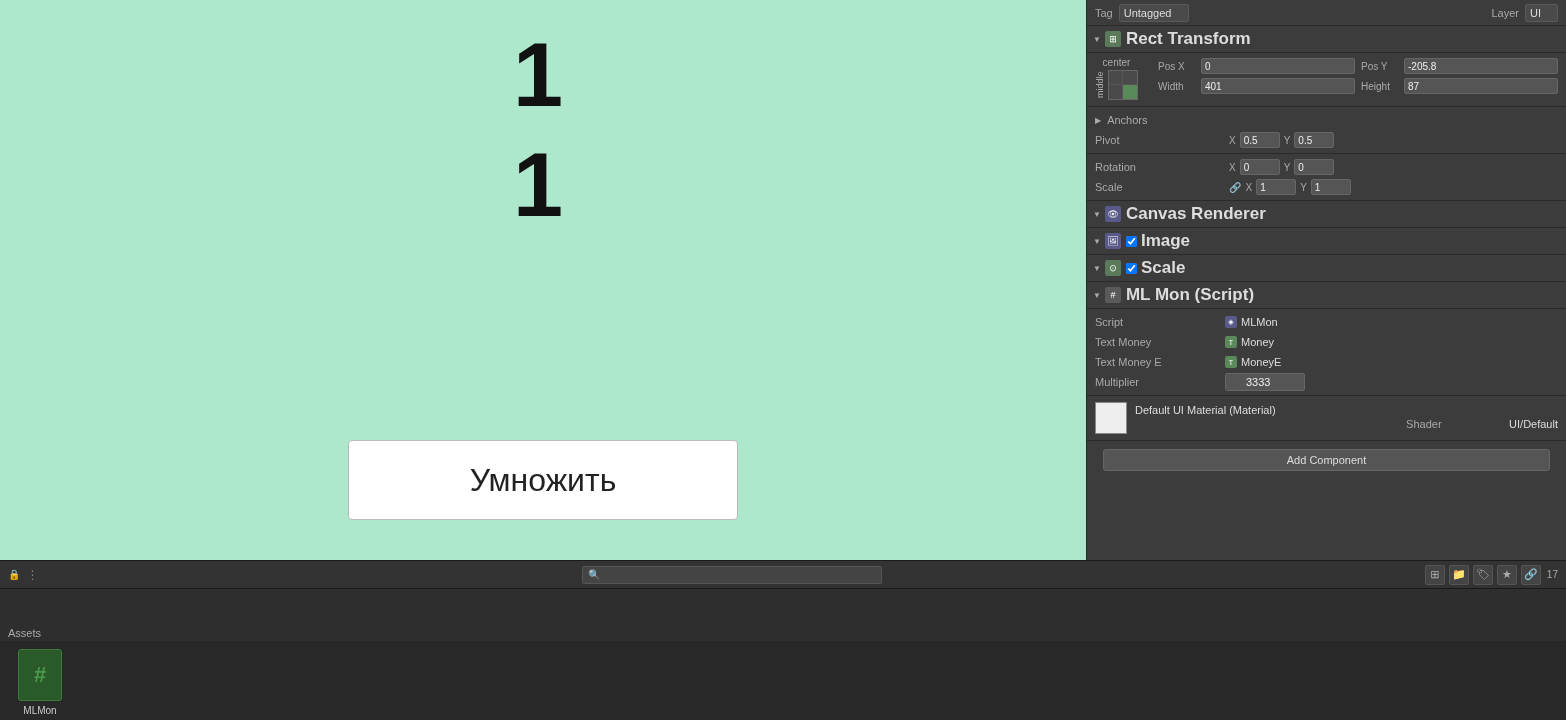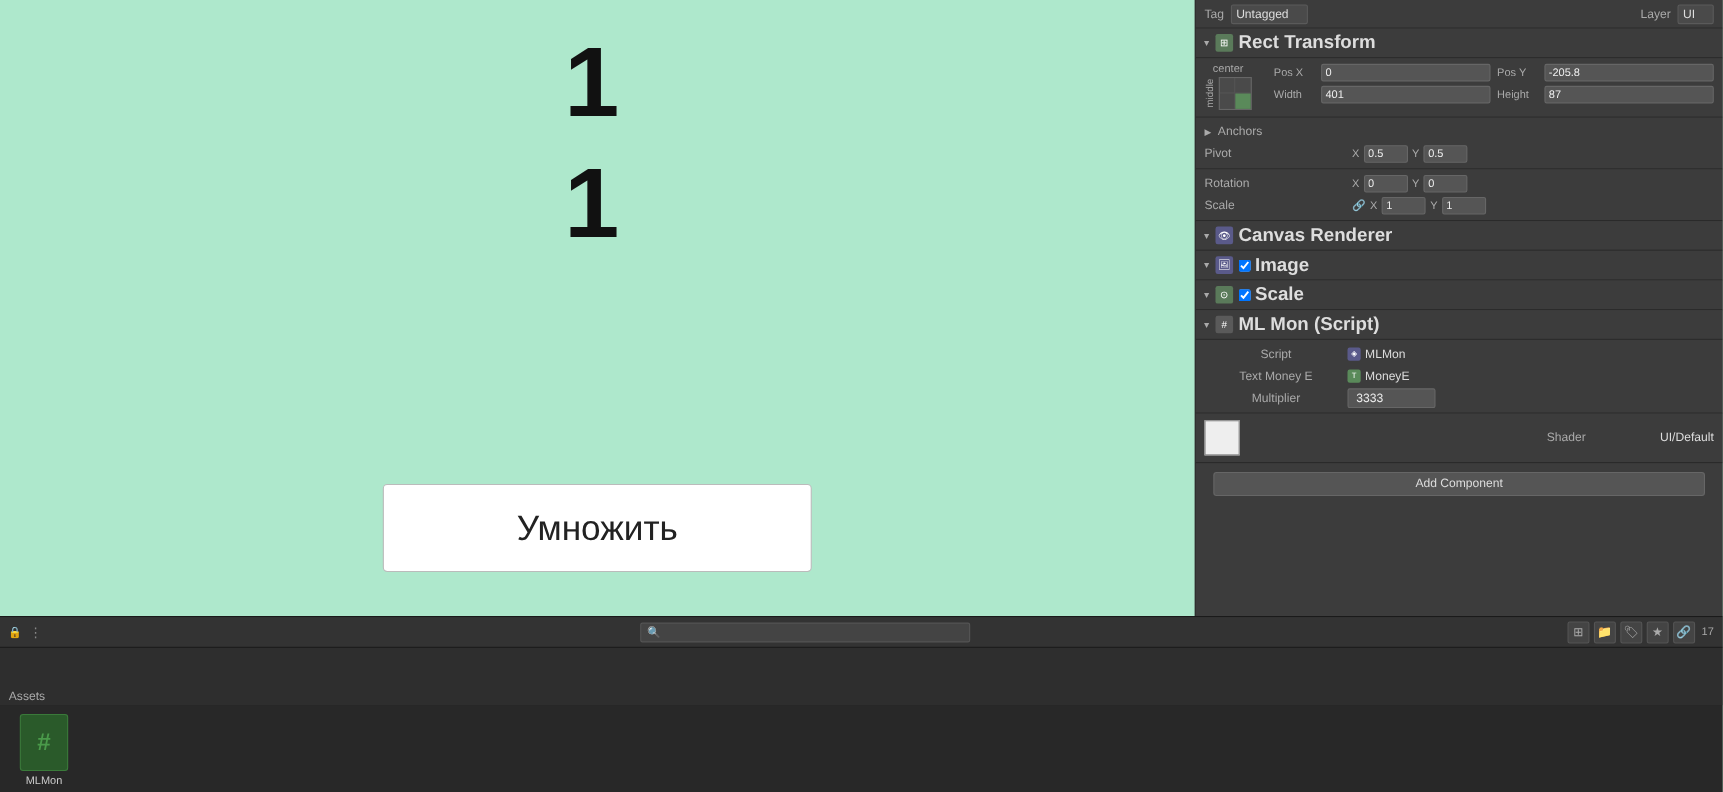--- a/index.html
+++ b/index.html
@@ -275,21 +275,20 @@
       display: flex;
       align-items: center;
       min-height: 20px;
       padding: 1px 0;
     }
 
     .script-label {
       color: #aaa;
       font-size: 11px;
       min-width: 130px;
-      text-align: center;
     }
 
     .script-value {
       display: flex;
       align-items: center;
       gap: 4px;
       color: #ddd;
       font-size: 11px;
       flex: 1;
     }
@@ -674,38 +673,46 @@
     <div class="script-section">
 
       <div class="script-row">
         <span class="script-label">Script</span>
         <div class="script-value">
           <span class="script-ref-icon">◈</span>
           <span>MLMon</span>
         </div>
       </div>
 
+      <div class="script-row">
+        <span class="script-label">Text Money</span>
+        <div class="script-value">
+          <span class="script-ref-icon" style="background:#5a8a5a;">T</span>
+          <span>Money</span>
+        </div>
+      </div>
 
       <div class="script-row">
         <span class="script-label">Text Money E</span>
         <div class="script-value">
           <span class="script-ref-icon" style="background:#5a8a5a;">T</span>
           <span>MoneyE</span>
         </div>
       </div>
 
       <div class="script-row multiplier-row">
         <span class="script-label">Multiplier</span>
-        <input style="background: rgb(85, 85, 85); border: 1px solid rgb(102, 102, 102); color: rgb(238, 238, 238); font-size: 11px; padding: 1px 7px; border-radius: 2px; width: 80px; height: 18px;" type="text" value="3333">
+        <input style="background: rgb(85, 85, 85); border: 1px solid rgb(102, 102, 102); color: rgb(238, 238, 238); font-size: 11px; padding: 1px 20px; border-radius: 2px; width: 80px; height: 18px;" type="text" value="3333">
       </div>
     </div>
 
     <div class="material-section">
       <div class="material-preview"></div>
       <div class="material-info">
+        <div class="material-name">Default UI Material (Material)</div>
         <div class="material-shader-row">
           <span class="material-shader-label">Shader</span>
           <span class="material-shader-value">UI/Default</span>
         </div>
       </div>
     </div>
 
     <div class="add-component-btn">Add Component</div>
 
   </div>

